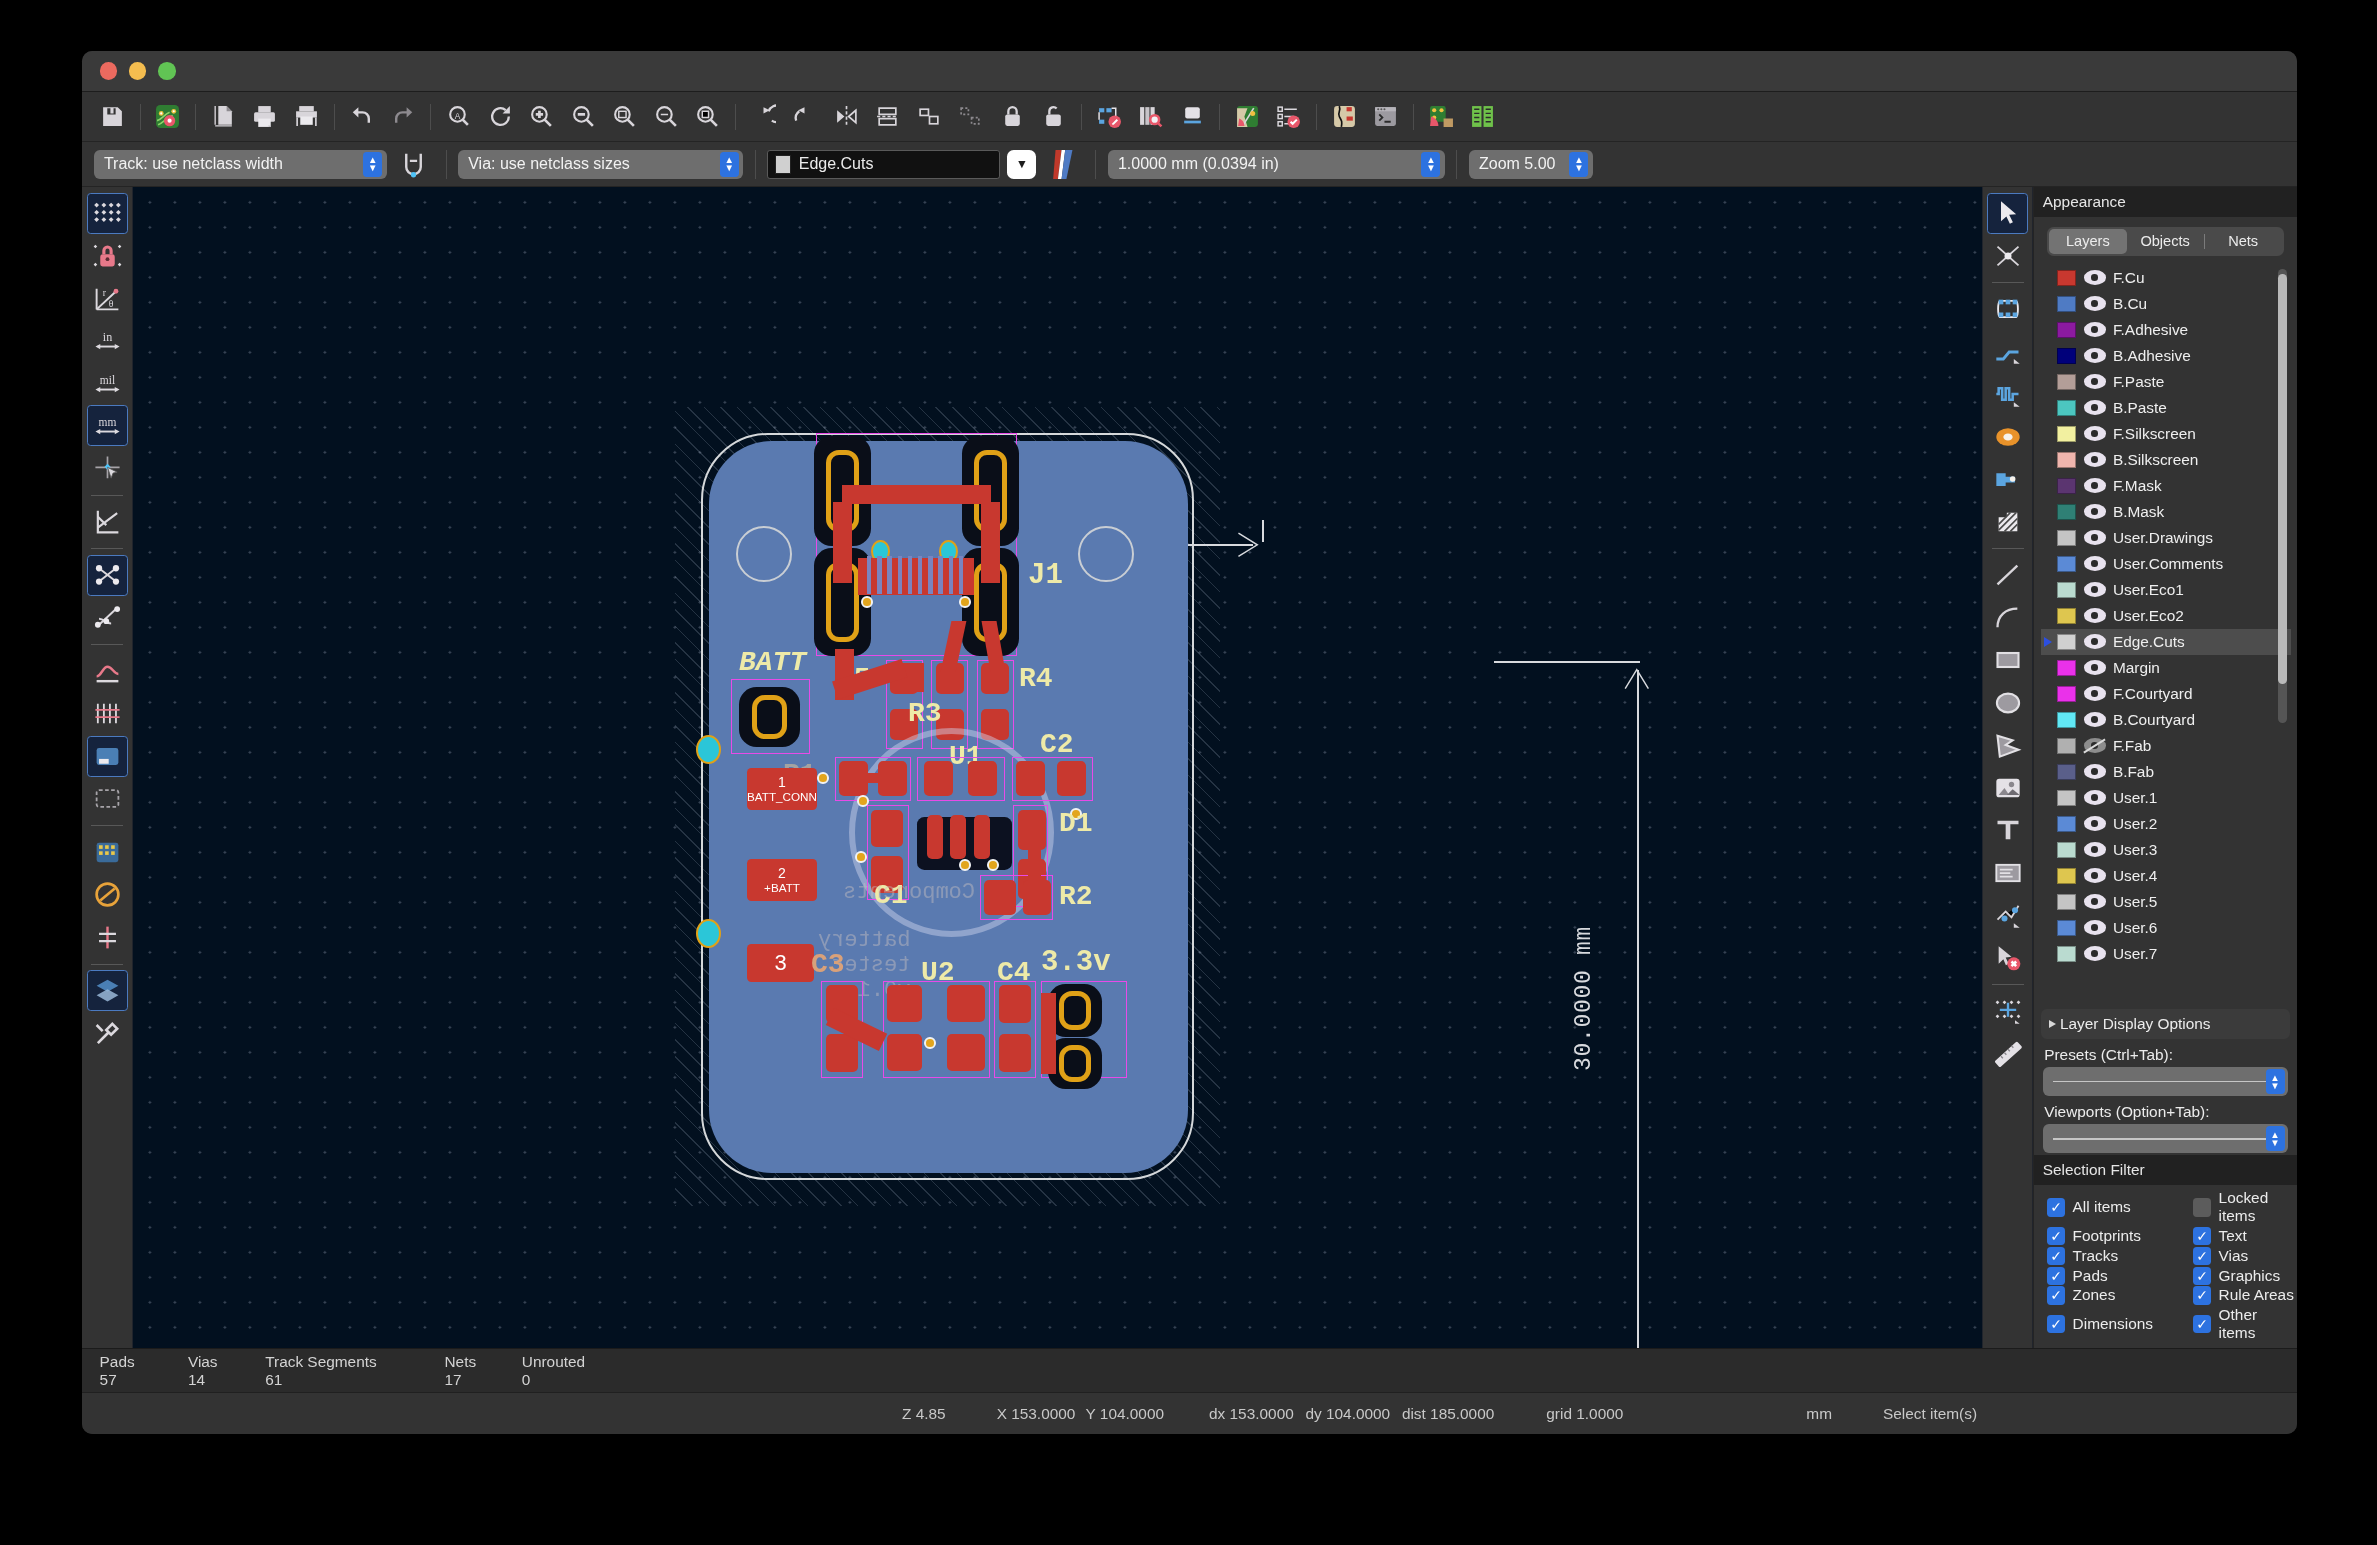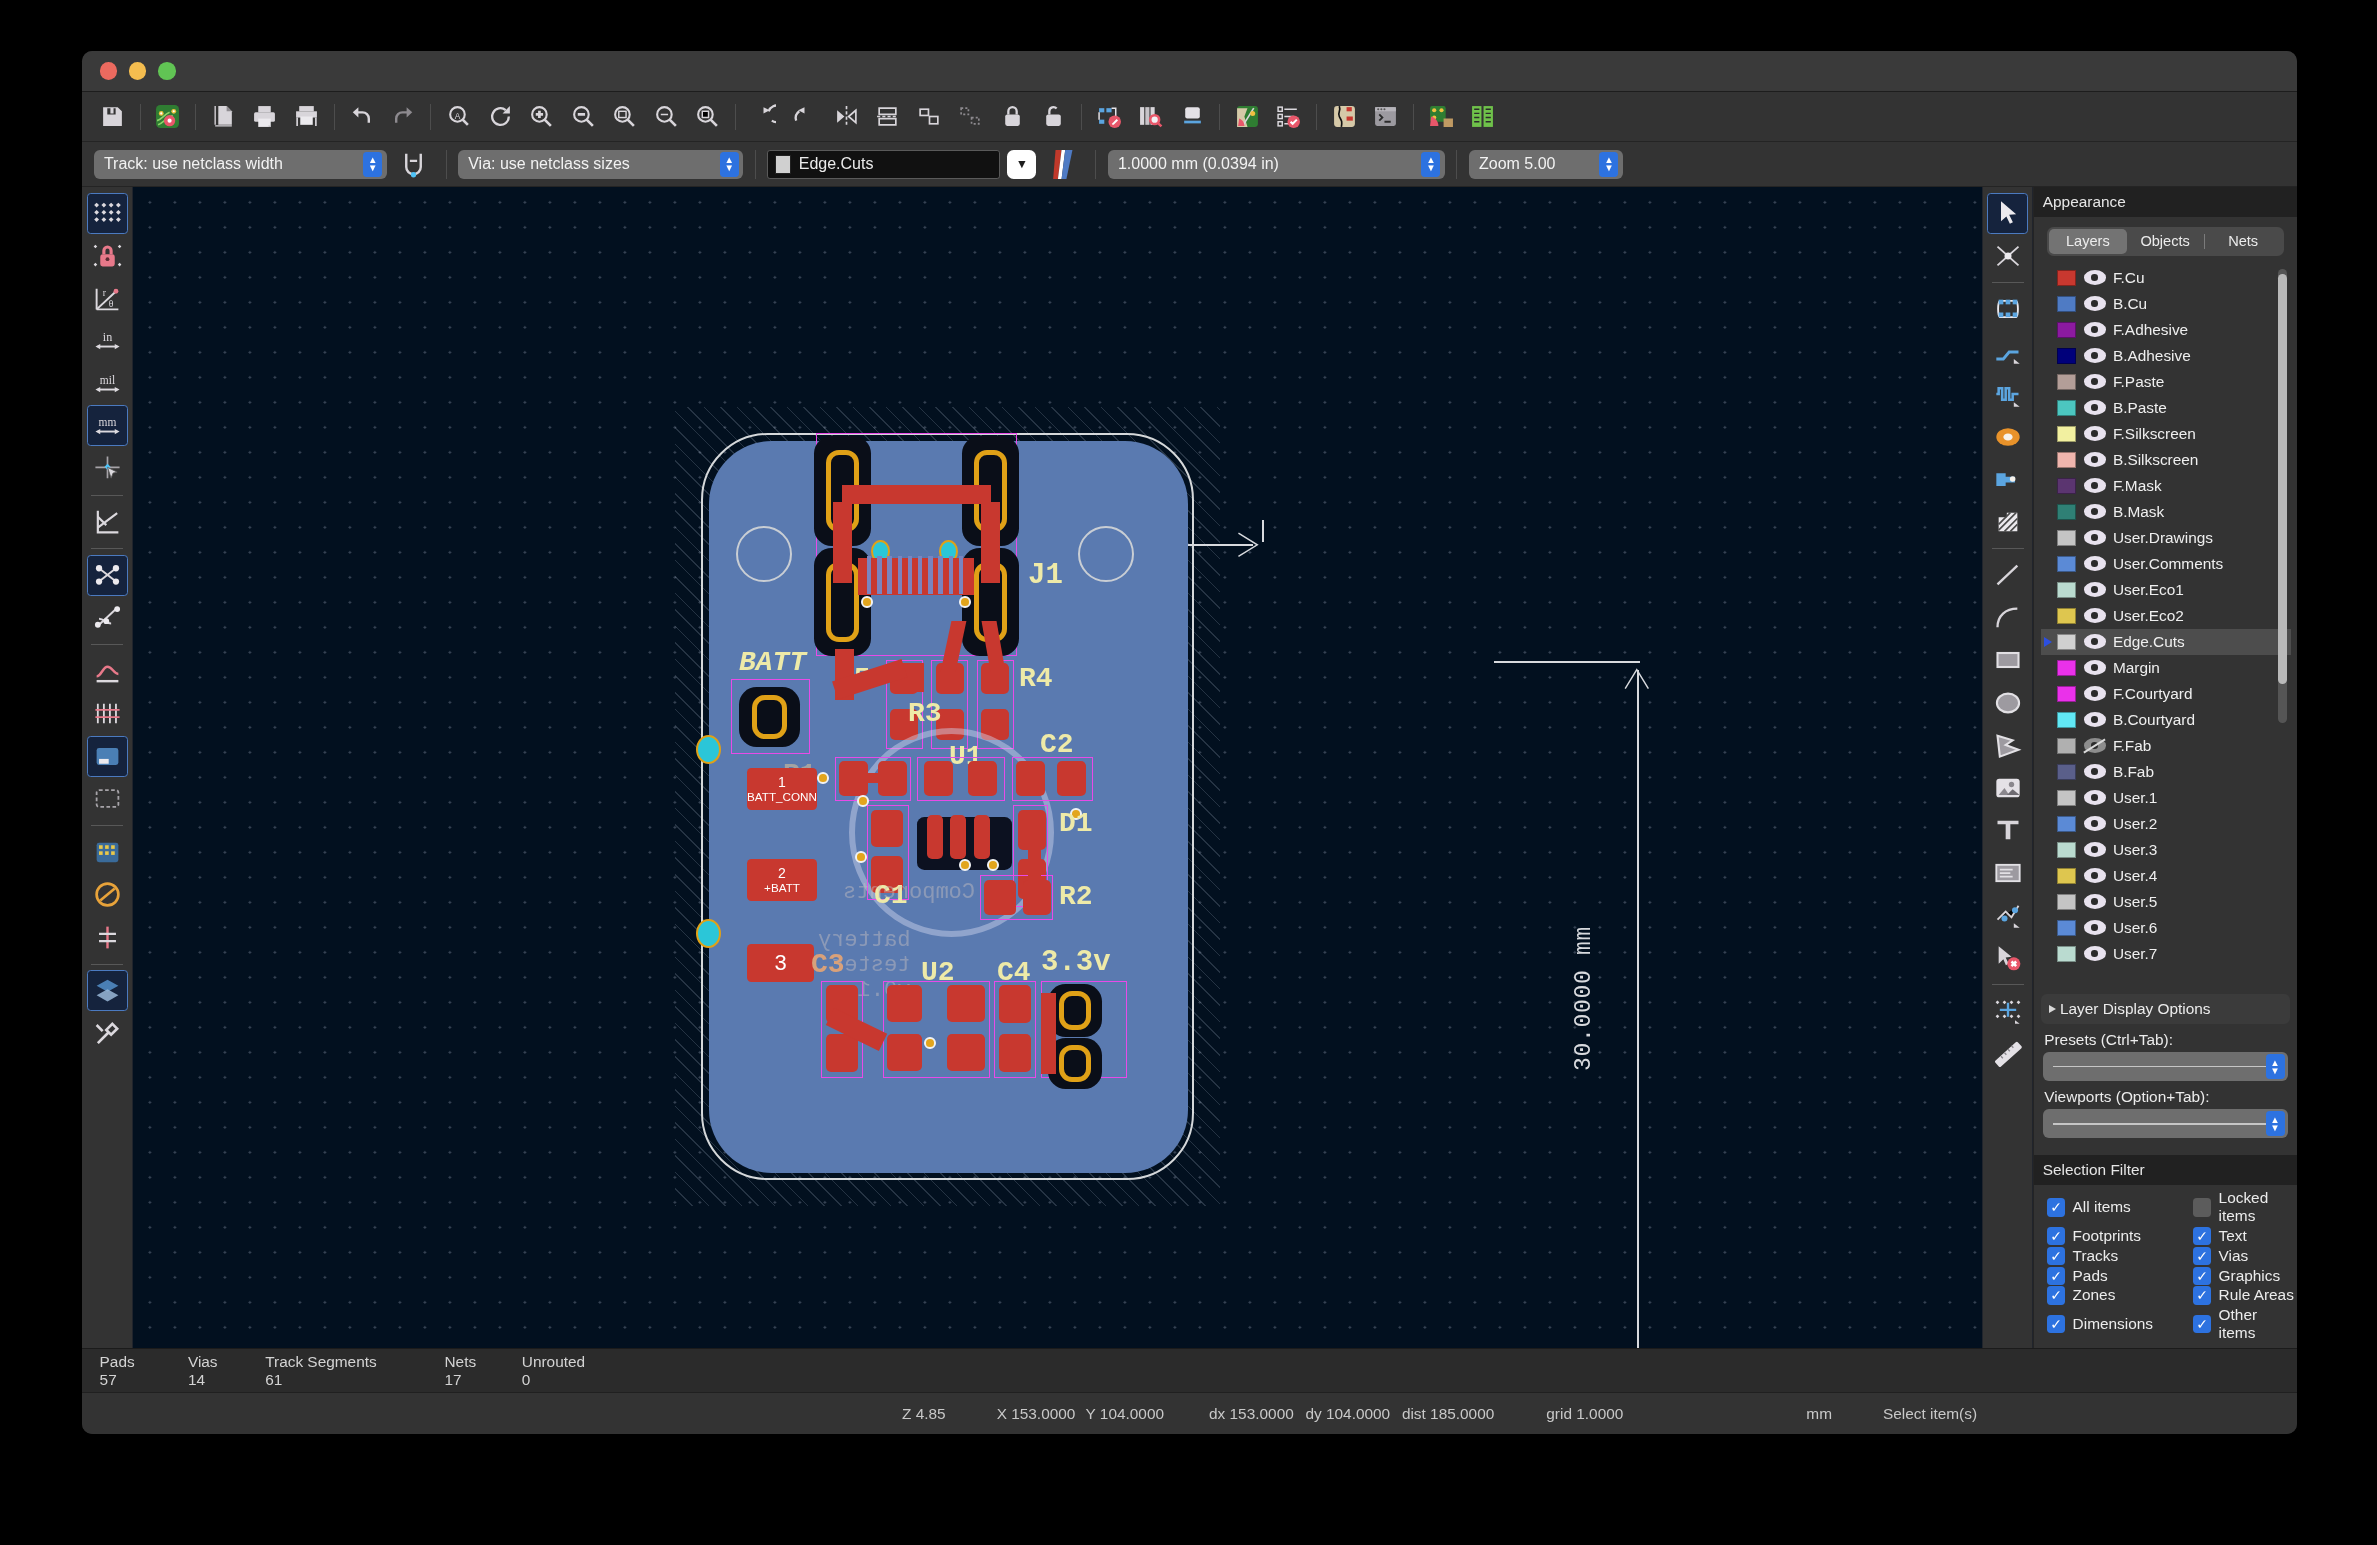--- a/index.html
+++ b/index.html
@@ -254,21 +254,21 @@
     display:flex; align-items:center; gap: 4.4px;
   }
   .lopts .caret { width:0;height:0;border-left:7.3px solid #d8d8d8;border-top:4.4px solid transparent;border-bottom:4.4px solid transparent; }
   .plabel { color:#ececec; font-size:15.4px; margin: 7.3px 0 2.9px 10.2px; }
   .pcombo {
     margin: 0 8.8px; height: 29px; background:#6e6e6e; border-radius:5.9px;
     display:flex; align-items:center; padding: 0 3.7px 0 10.2px;
   }
   .pcombo .line { flex:1; height:1.5px; background:#c6c6c6; }
 
-  #selfilter { margin-top: 17px; }
+  #selfilter { margin-top: 2px; }
   .filtgrid {
     display:grid; grid-template-columns: 146px 1fr;
     gap: 1.5px 0; padding: 4.4px 0 5.9px 13px;
   }
   .fitem { display:flex; align-items:center; gap: 7.3px; color:#ececec; font-size:15.4px; }
   .cbox {
     width: 18.3px; height: 18.3px; border-radius: 3.7px; flex:none;
     background:#2d72e0; display:flex;align-items:center;justify-content:center;
     color:#fff; font-size:14px; line-height:1;
   }
@@ -579,21 +579,21 @@
     </div>
     <div class="obar-sep"></div>
     <div class="combo" style="width:337px">
       <span class="label">1.0000 mm (0.0394 in)</span>
       <span class="stepper">
           <span>▲</span>
           <span>▼</span>
         </span>
     </div>
     <div class="obar-sep"></div>
-    <div class="combo" style="width:154px">
+    <div class="combo" style="width:124px">
       <span class="label">Zoom 5.00</span>
       <span class="stepper">
           <span>▲</span>
           <span>▼</span>
         </span>
     </div>
   </div>
 
   <div id="body">
 

